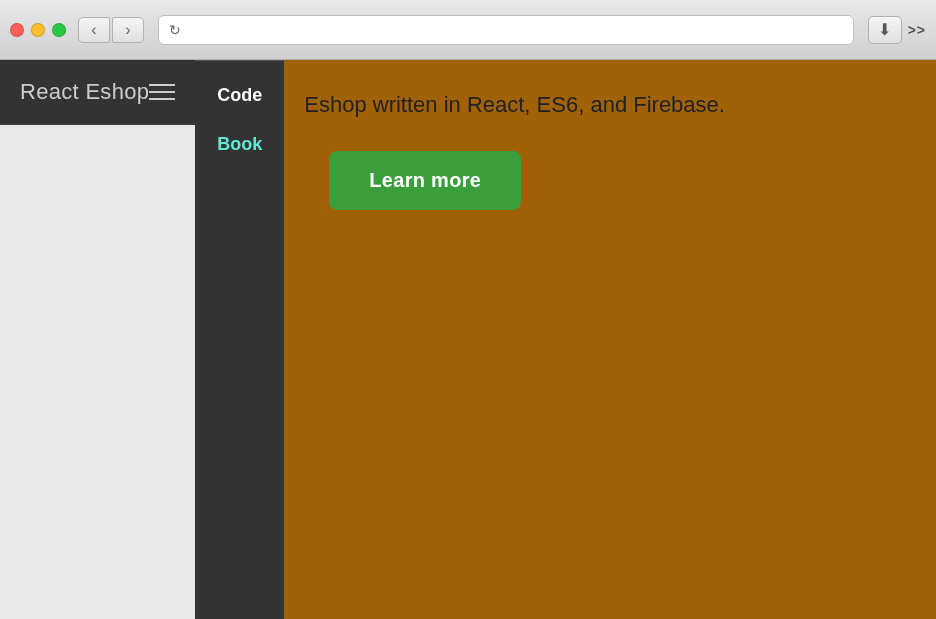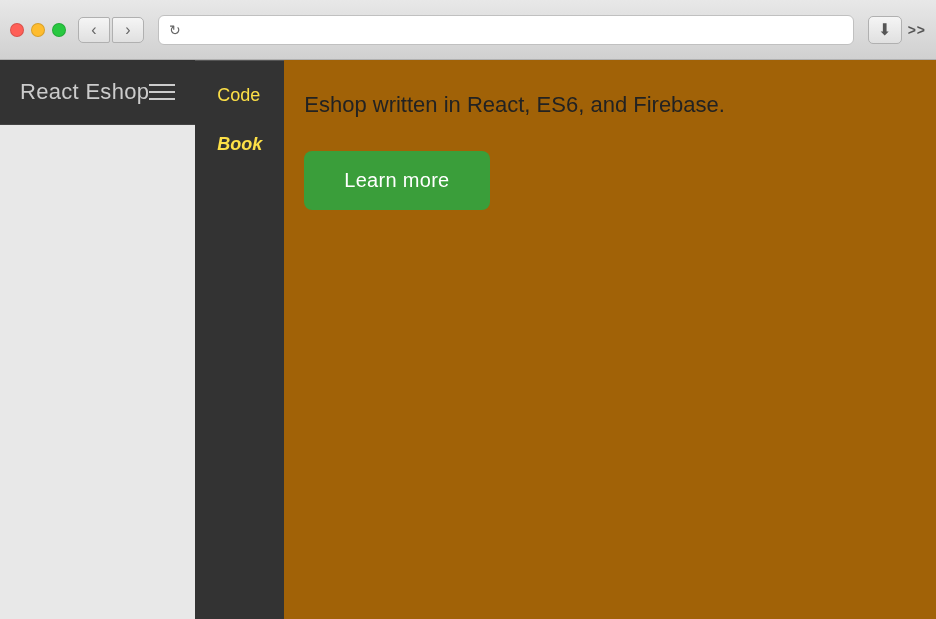--- a/index.html
+++ b/index.html
@@ -167,30 +167,29 @@
 
     
     .dropdown-menu {
       background: #333333;
       border-top: 1px solid #555;
       padding: 10px 0;
     }
 
     .menu-item {
       padding: 14px 22px;
-      color: #fde047;
+      color: #ffffff;
       font-size: 18px;
       cursor: pointer;
-      font-weight: 400;
+      font-weight: 700;
     }
 
     .menu-item.active {
-      color: #fde047;
+      color: #5eead4;
       font-weight: 700;
-      font-style: italic;
     }
 
     
     .main-content {
       background: #a16207;
       flex: 1;
       padding: 30px 20px;
     }
 
     .hero-text {
@@ -201,23 +200,24 @@
       line-height: 1.4;
     }
 
     .learn-more-btn {
       background: #3a9e3a;
       color: white;
       border: none;
       border-radius: 8px;
       padding: 18px 40px;
       font-size: 20px;
-      font-weight: 400;
+      font-weight: 700;
       cursor: pointer;
       letter-spacing: 0.3px;
+      margin-left: 25px;
     }
   </style>
 </head>
 <body>
 
 <div class="browser-chrome">
   <div class="traffic-lights">
     <div class="traffic-light traffic-light-red"></div>
     <div class="traffic-light traffic-light-yellow"></div>
     <div class="traffic-light traffic-light-green"></div>

